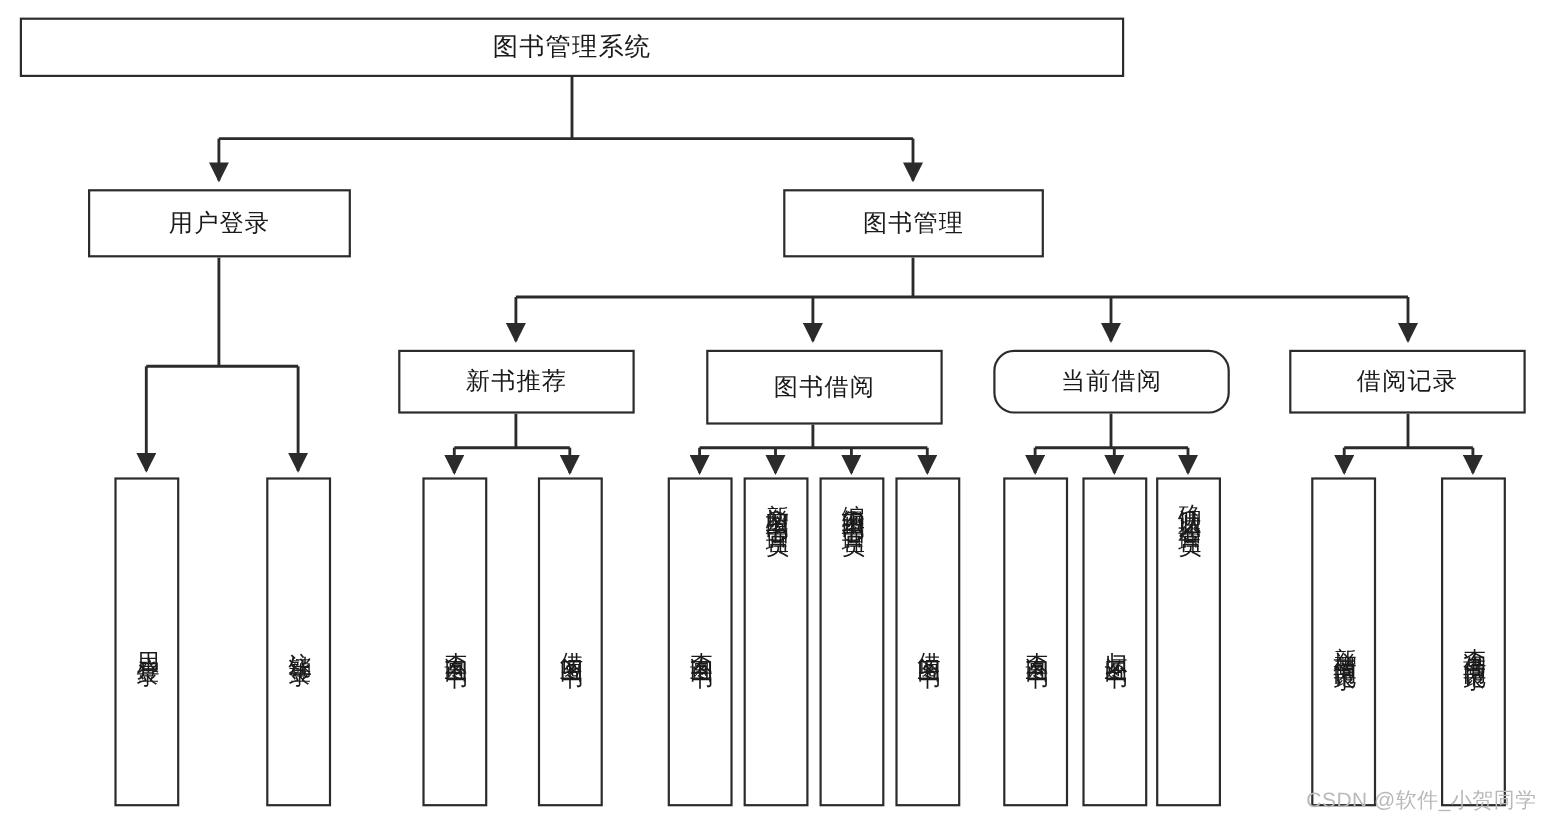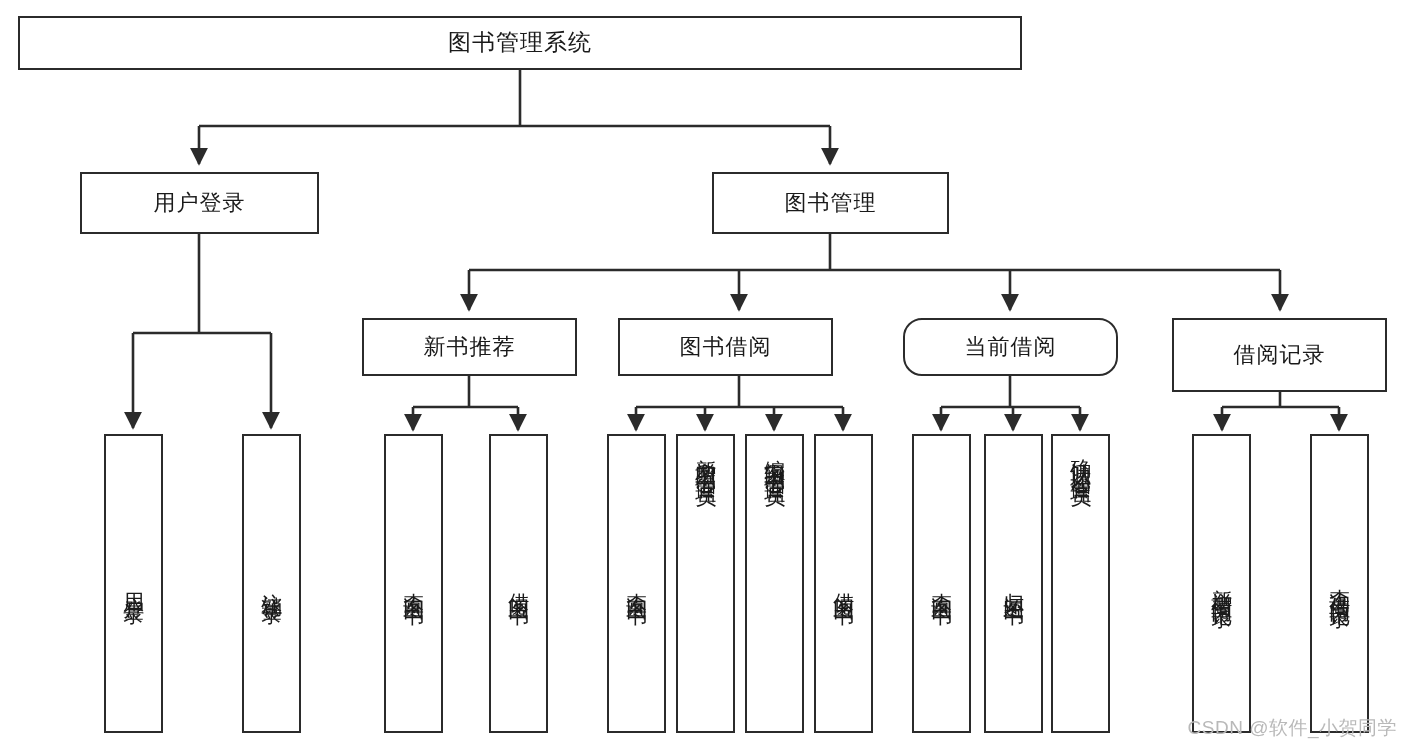--- a/index.html
+++ b/index.html
@@ -137,27 +137,27 @@
   <div class="node horiz" style="left:80px; top:172px; width:239px; height:62px;">
     <span class="node-label">用户登录</span>
   </div>
   <div class="node horiz" style="left:712px; top:172px; width:237px; height:62px;">
     <span class="node-label">图书管理</span>
   </div>
 
   <div class="node horiz" style="left:362px; top:318px; width:215px; height:58px;">
     <span class="node-label">新书推荐</span>
   </div>
-  <div class="node horiz" style="left:618px; top:318px; width:215px; height:58px;text-align:center;">
+  <div class="node horiz" style="left:642px; top:318px; width:215px; height:68px;text-align:center;">
     <span class="node-label">图书借阅</span>
   </div>
   <div class="node horiz" style="left:903px; top:318px; width:215px; height:58px;border-radius:19px;">
     <span class="node-label">当前借阅</span>
   </div>
-  <div class="node horiz" style="left:1172px; top:318px; width:215px; height:74px;">
+  <div class="node horiz" style="left:1172px; top:318px; width:215px; height:58px;">
     <span class="node-label">借阅记录</span>
   </div>
 
   <div class="node vert" style="left:104px; top:434px; width:59px; height:299px;">
     <span class="node-label">用户登录</span>
   </div>
   <div class="node vert" style="left:242px; top:434px; width:59px; height:299px;">
     <span class="node-label">注销登录</span>
   </div>
 

